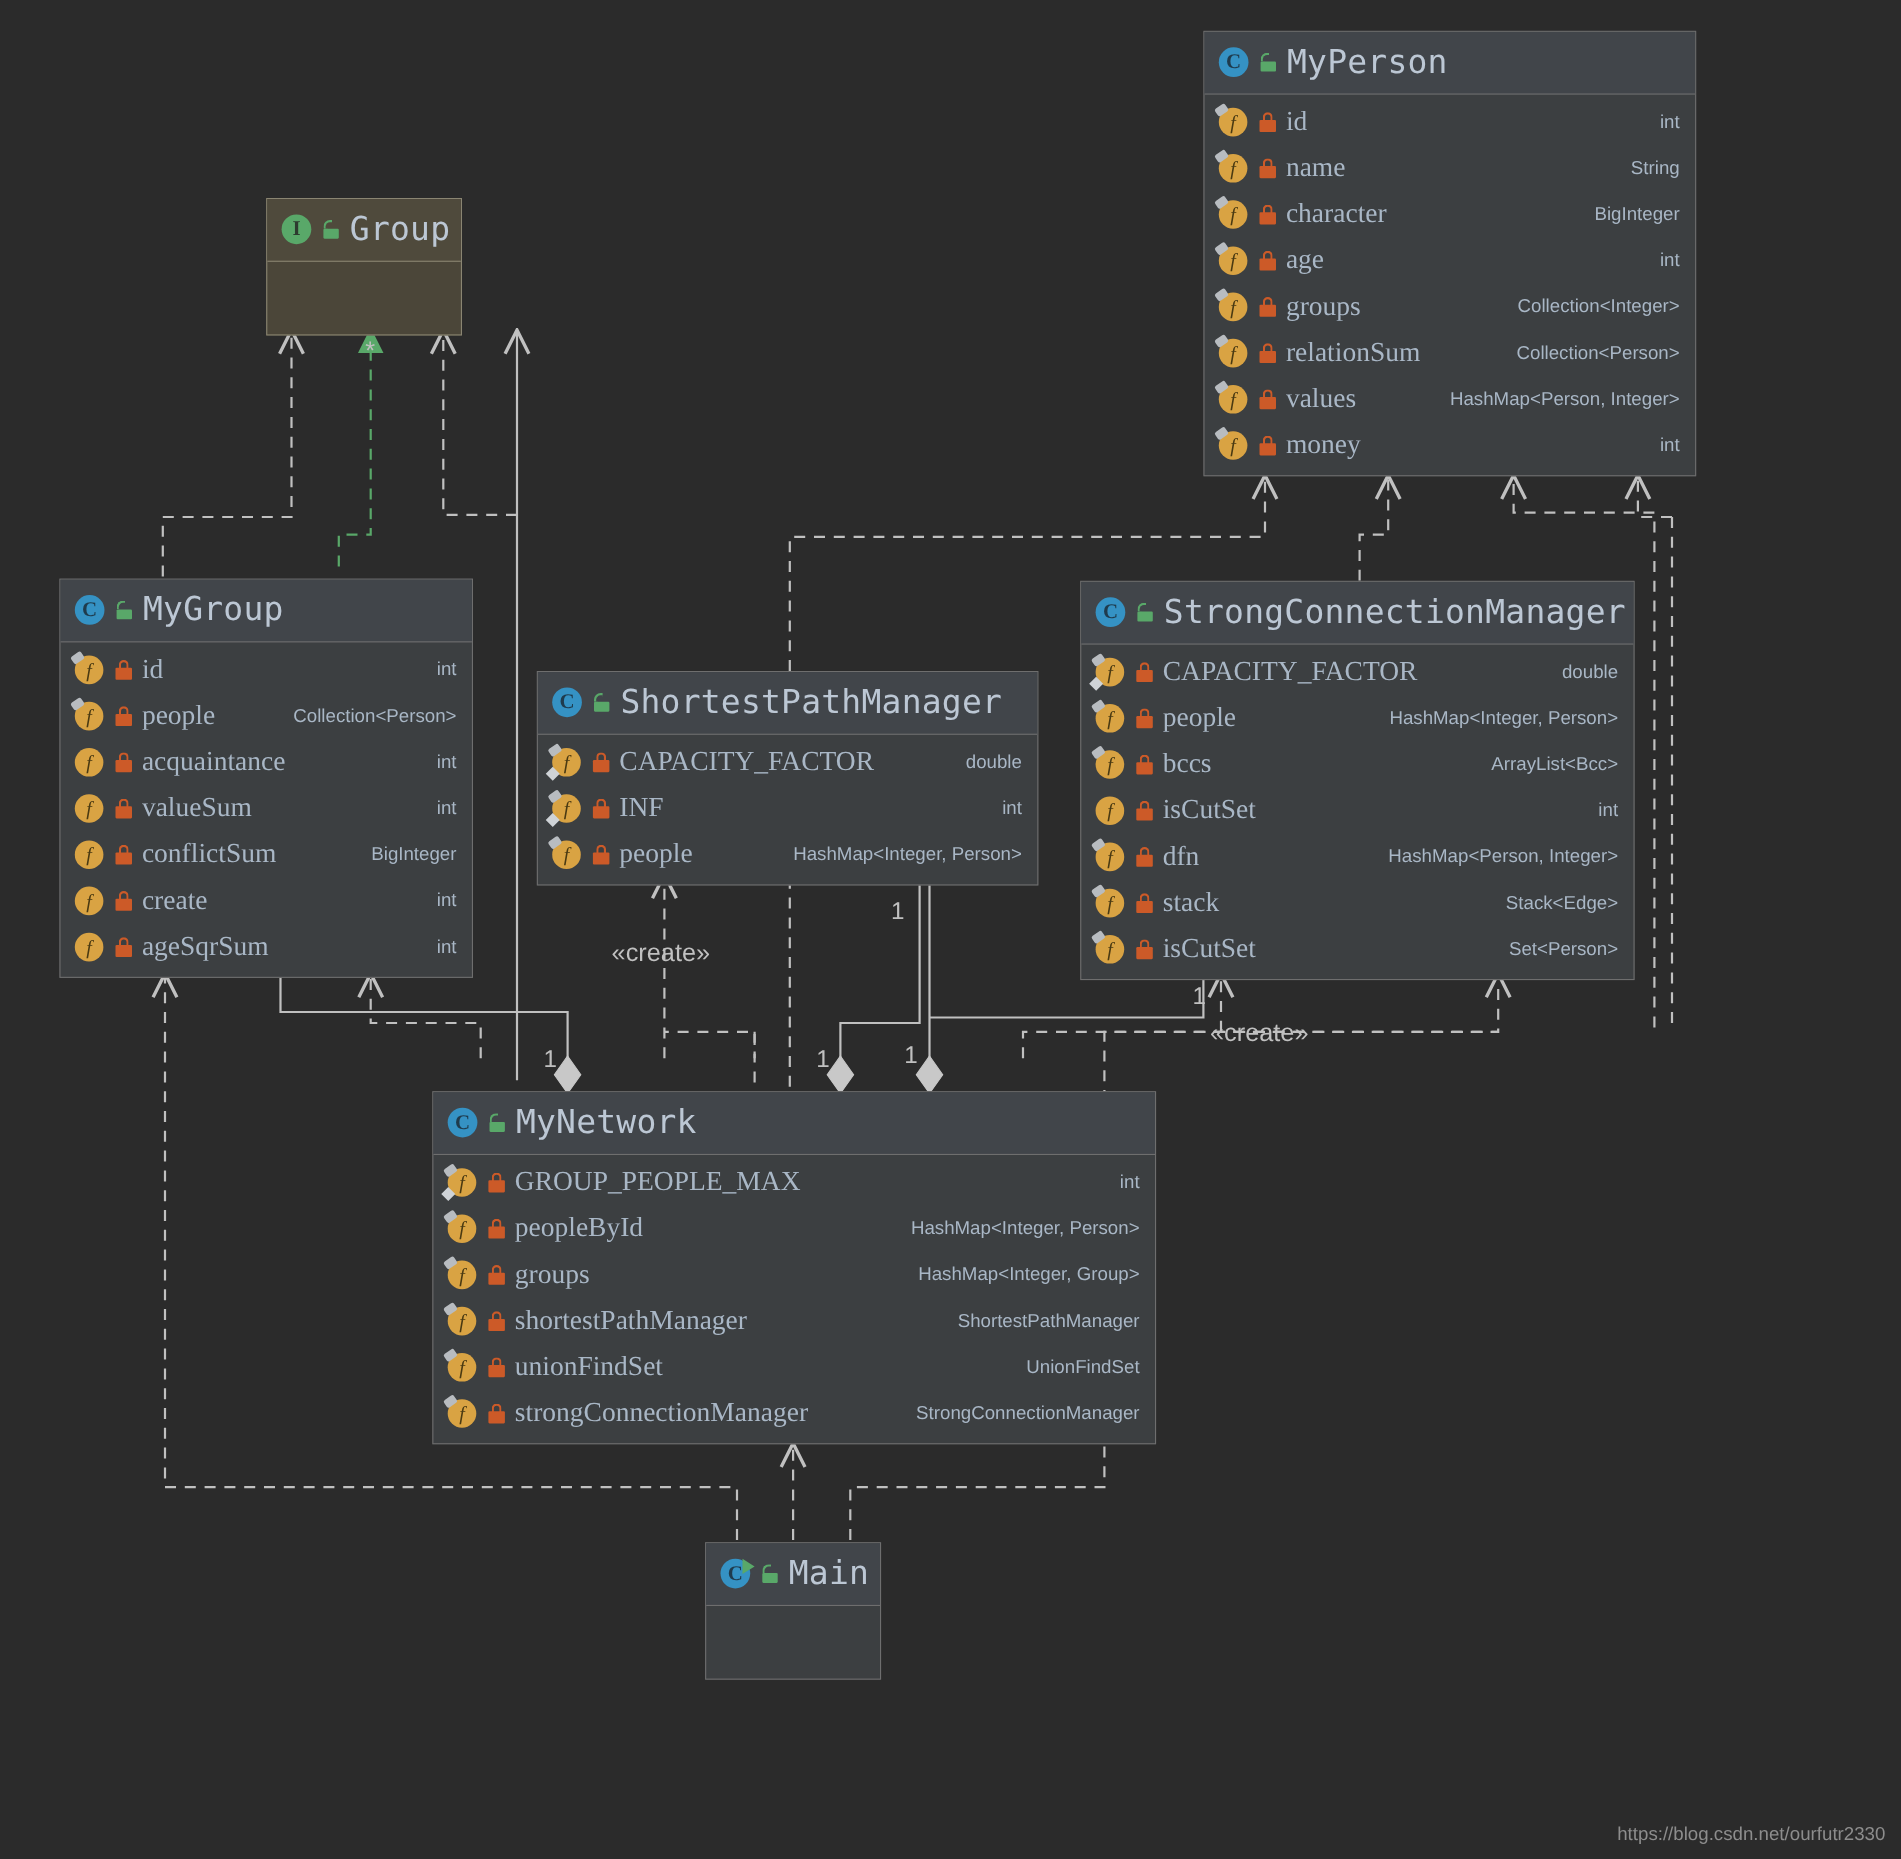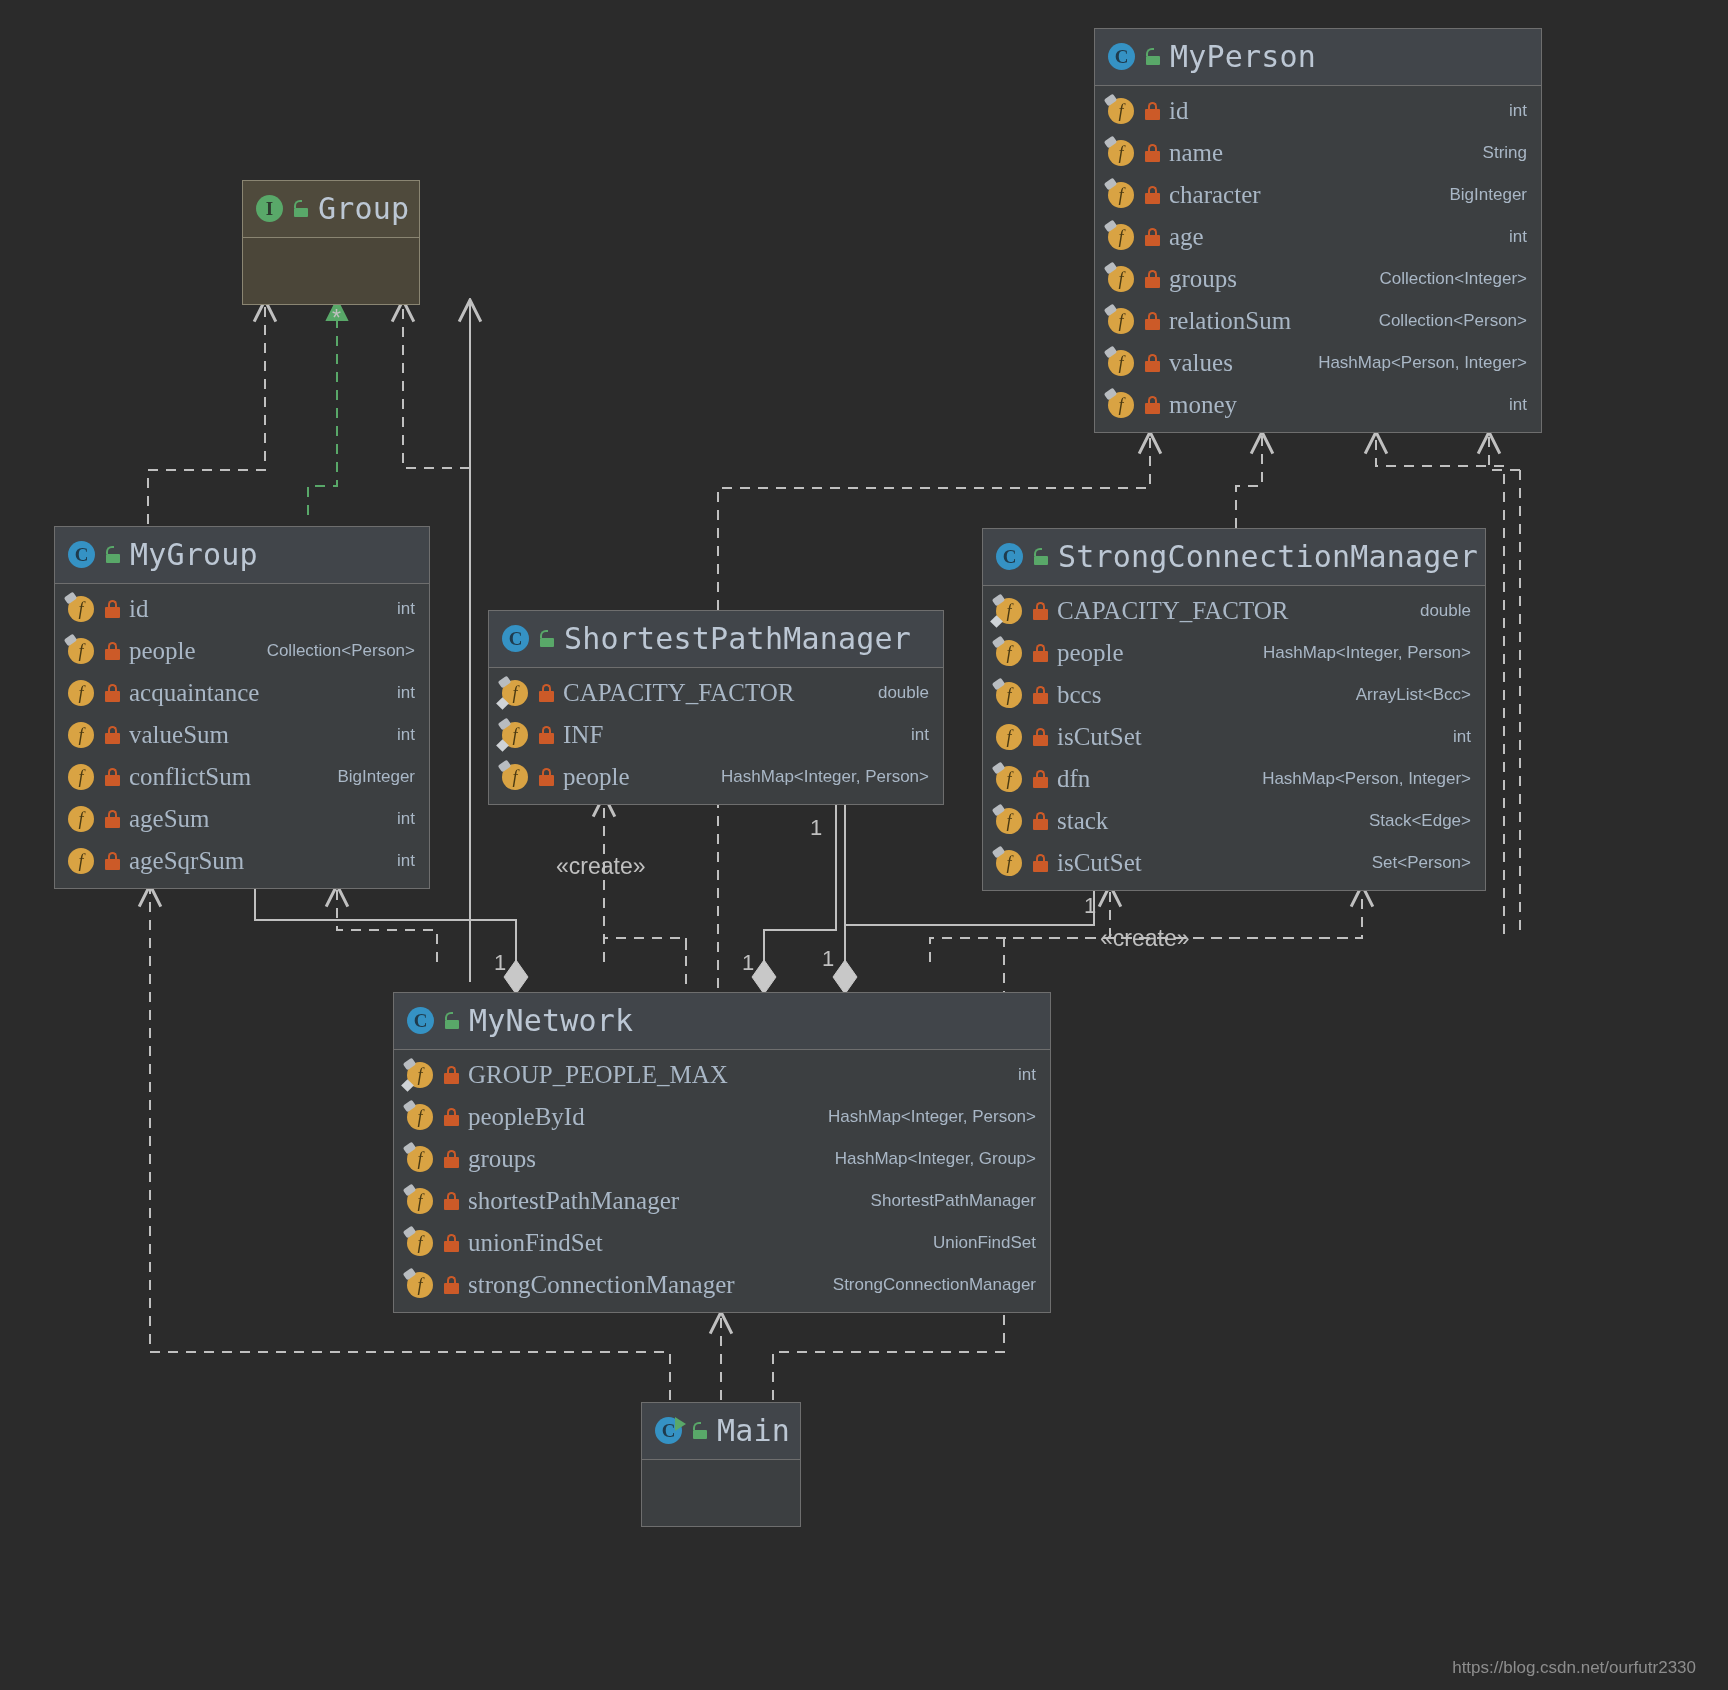--- a/index.html
+++ b/index.html
@@ -210,21 +210,21 @@
     position: absolute;
     font-size: 23px;
     color: #c0c0c0;
     white-space: nowrap;
     font-family: "Liberation Sans", sans-serif;
   }
   .elabel.small { font-size: 22px; }
 
   .watermark {
     position: absolute;
-    right: 32px;
+    right: 14px;
     bottom: 12px;
     font-size: 17px;
     color: #8d8d8d;
     white-space: nowrap;
   }
 </style>
 </head>
 <body>
 
 <div id="canvas">
@@ -407,21 +407,21 @@
       </div>
       <div class="row">
         <span class="ic ic-field">f</span>
         <span class="ic ic-lock"></span>
         <span class="fname">conflictSum</span>
         <span class="ftype">BigInteger</span>
       </div>
       <div class="row">
         <span class="ic ic-field">f</span>
         <span class="ic ic-lock"></span>
-        <span class="fname">ageSum</span>
+        <span class="fname">create</span>
         <span class="ftype">int</span>
       </div>
       <div class="row">
         <span class="ic ic-field">f</span>
         <span class="ic ic-lock"></span>
         <span class="fname">ageSqrSum</span>
         <span class="ftype">int</span>
       </div>
     </div>
   </div>

